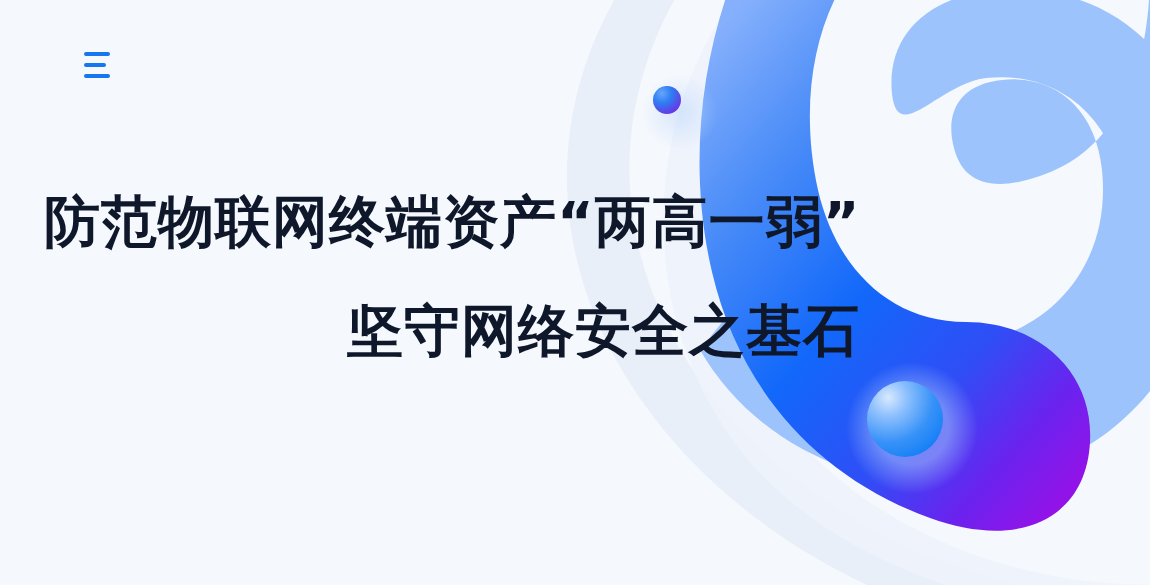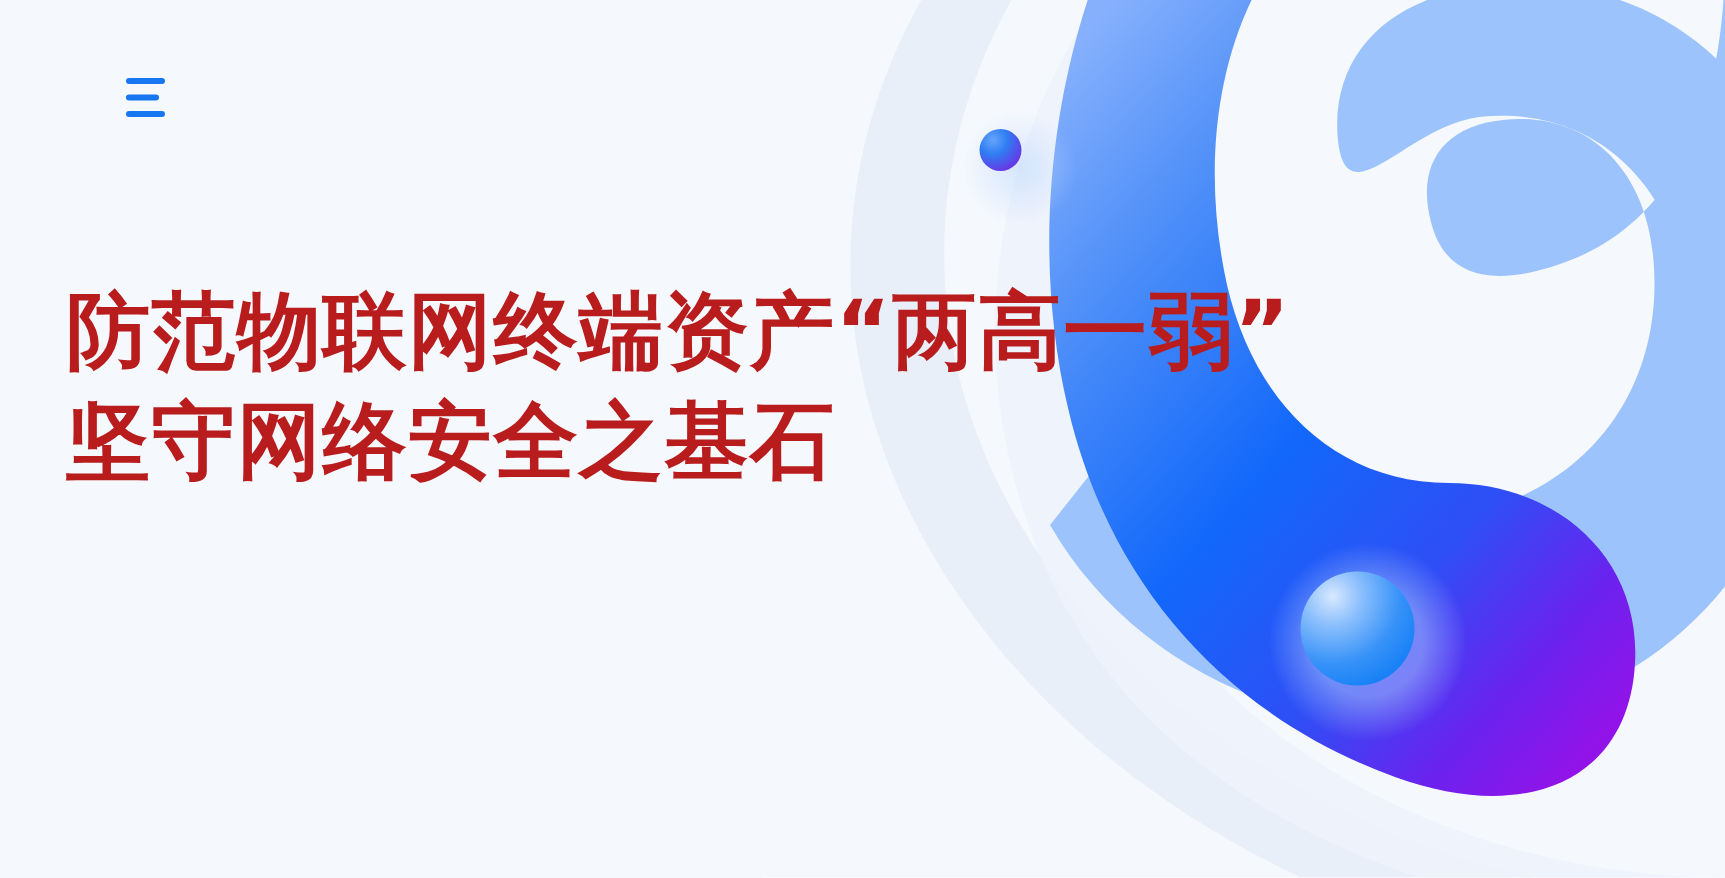--- a/index.html
+++ b/index.html
@@ -59,35 +59,36 @@
 
   
   .title-block {
     position: absolute;
     left: 0;
     top: 186px;
     width: 860px;
     z-index: 30;
   }
   .title-line {
-    color: #b91c1c;
+    color: #0f172a;
     font-weight: 700;
     font-size: 56px;
     line-height: 1.30;
     letter-spacing: 1px;
     white-space: nowrap;
     font-family: "DejaVu Sans", "Liberation Sans", sans-serif;
   }
   .title-line.line-1 {
     padding-left: 44px;
     text-align: left;
   }
   .title-line.line-2 {
     padding-left: 44px;
-    text-align: left;
+    text-align: right;
+    margin-top: 36px;
   }
 </style>
 </head>
 <body>
 
 <div id="slide">
 
   <div class="decor-layer">
     <svg viewBox="0 0 1150 585" xmlns="http://www.w3.org/2000/svg">
       <defs>

